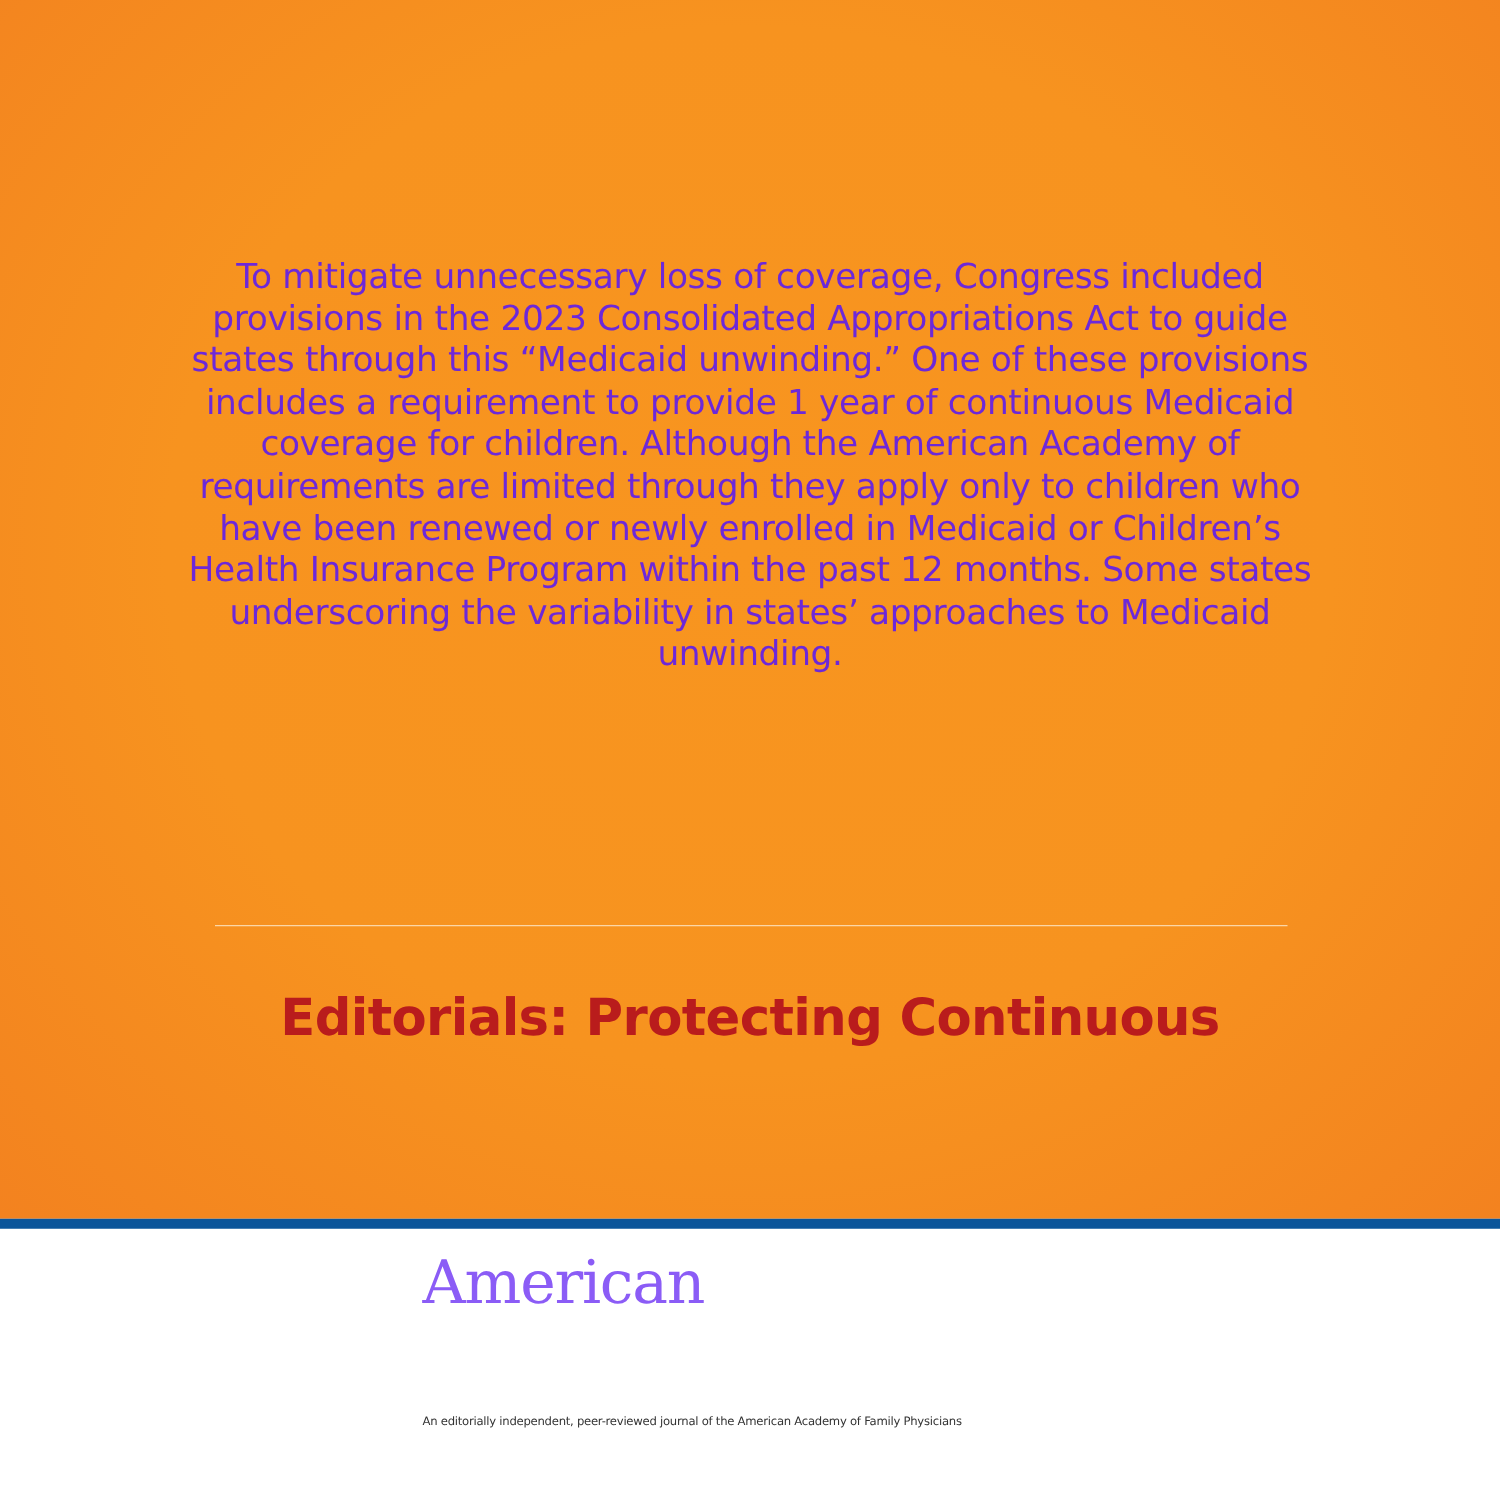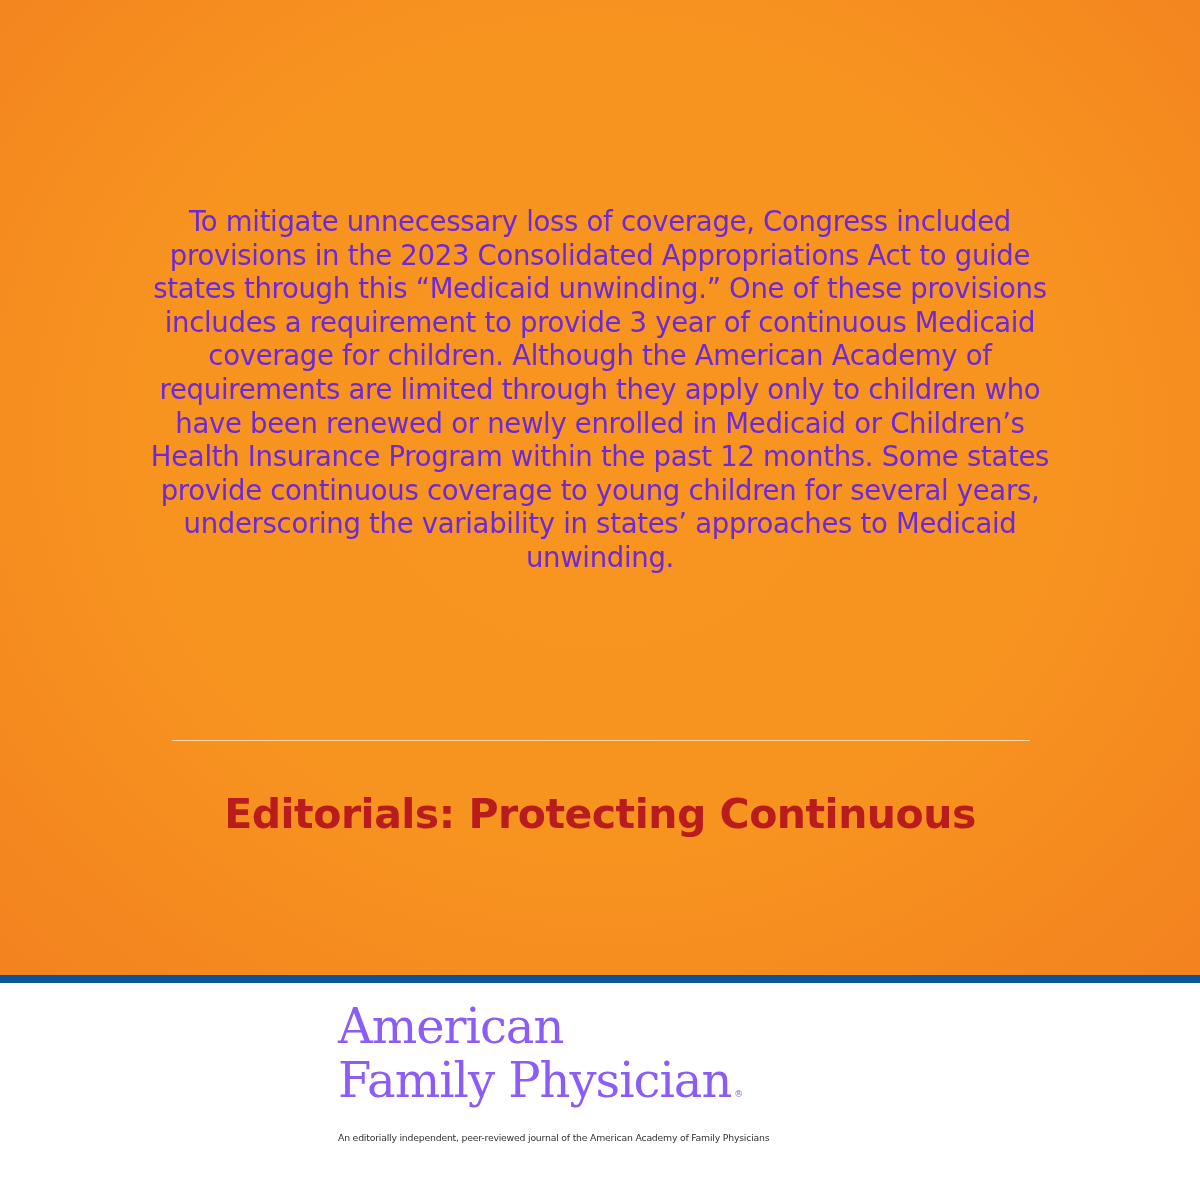--- a/index.html
+++ b/index.html
@@ -23,36 +23,34 @@
 </style>
 </head>
 <body>
 
 <div class="panel"></div>
 
 <div class="quote">
   <div>To mitigate unnecessary loss of coverage, Congress included</div>
   <div>provisions in the 2023 Consolidated Appropriations Act to guide</div>
   <div>states through this “Medicaid unwinding.” One of these provisions</div>
-  <div>includes a requirement to provide 3 year of continuous Medicaid</div>
+  <div>includes a requirement to provide 1 year of continuous Medicaid</div>
   <div>coverage for children. Although the American Academy of</div>
   <div>requirements are limited through they apply only to children who</div>
   <div>have been renewed or newly enrolled in Medicaid or Children’s</div>
   <div>Health Insurance Program within the past 12 months. Some states</div>
-  <div>provide continuous coverage to young children for several years,</div>
   <div>underscoring the variability in states’ approaches to Medicaid</div>
   <div>unwinding.</div>
 </div>
 
 <div class="divider"></div>
 
 <div class="title">
   <div>Editorials: Protecting Continuous</div>
 </div>
 
 <div class="blue-bar"></div>
 
 <div class="logo">
   <div class="logo-line1">American</div>
-  <div class="logo-line2"><span>Family Physician</span><span class="reg">®</span></div>
 </div>
 
 <div class="tagline">An editorially independent, peer-reviewed journal of the American Academy of Family Physicians</div>
 
 </body></html>

